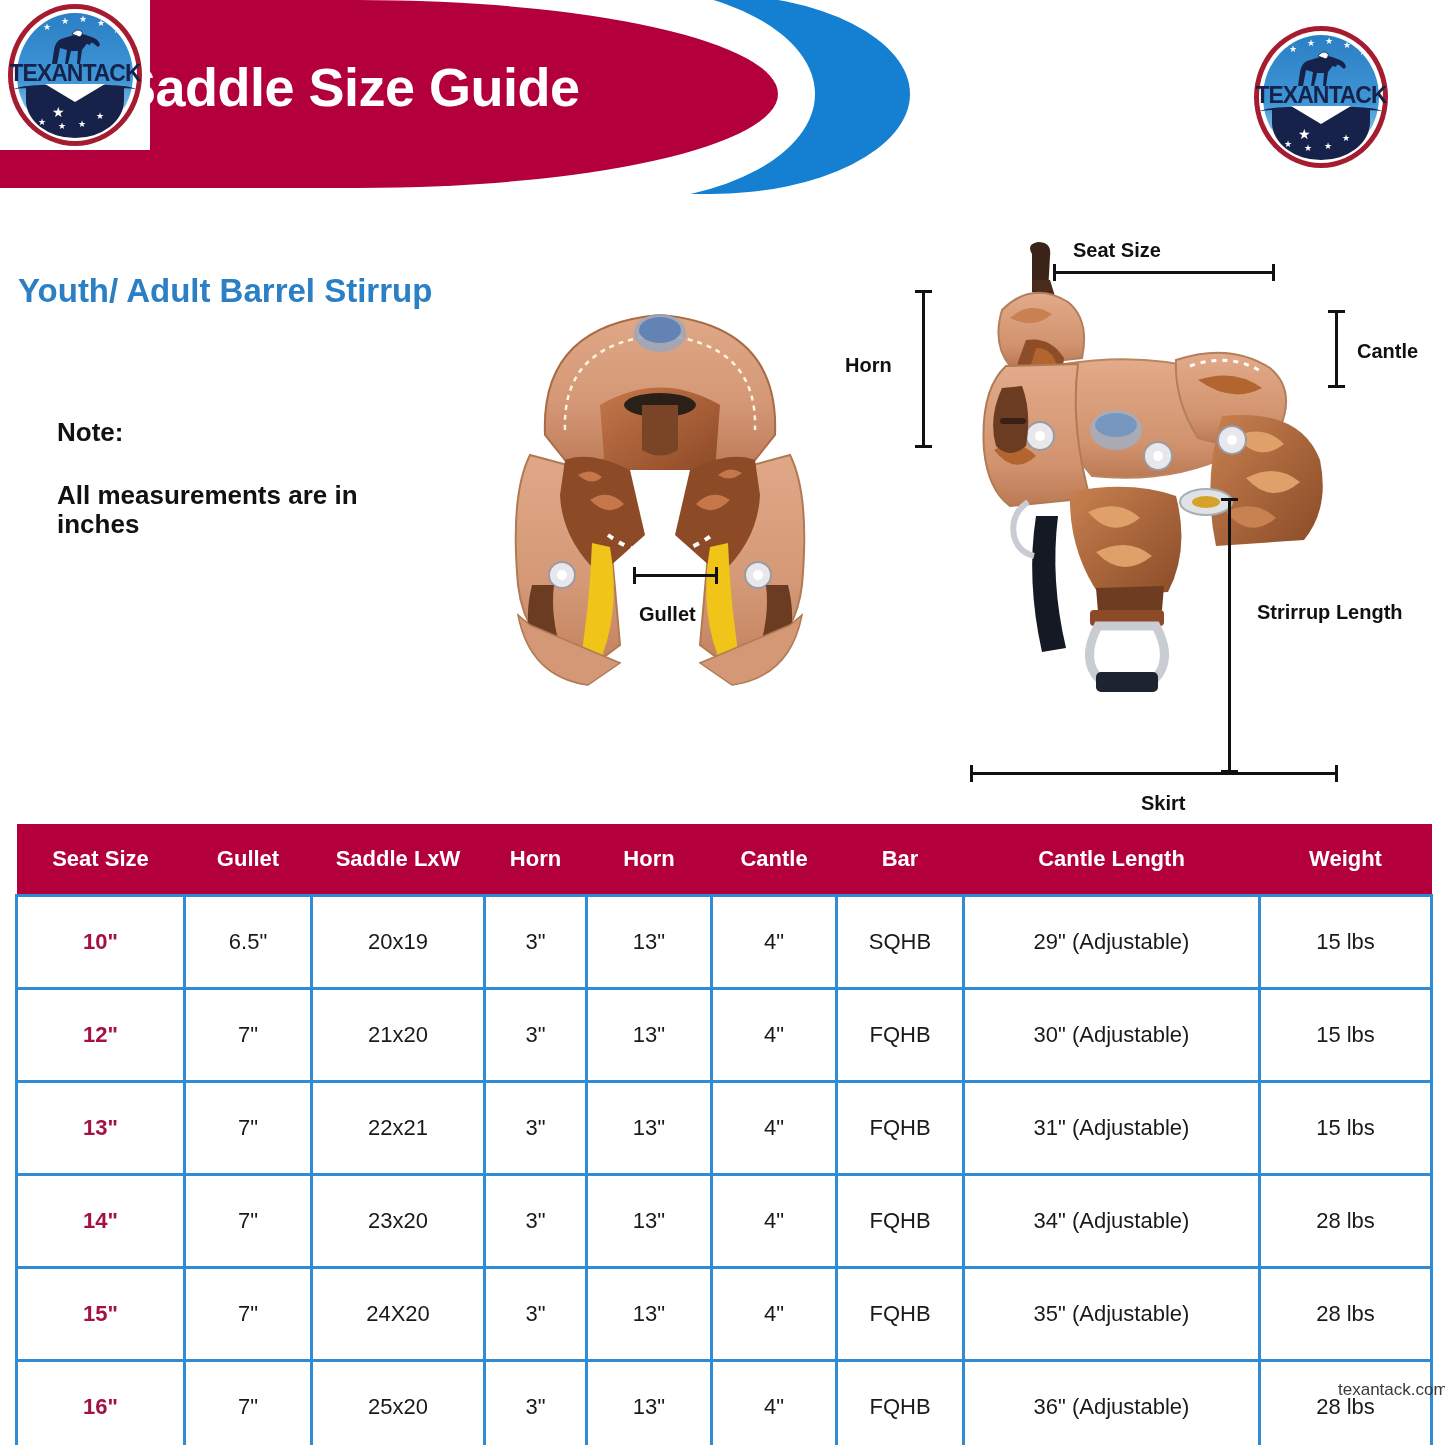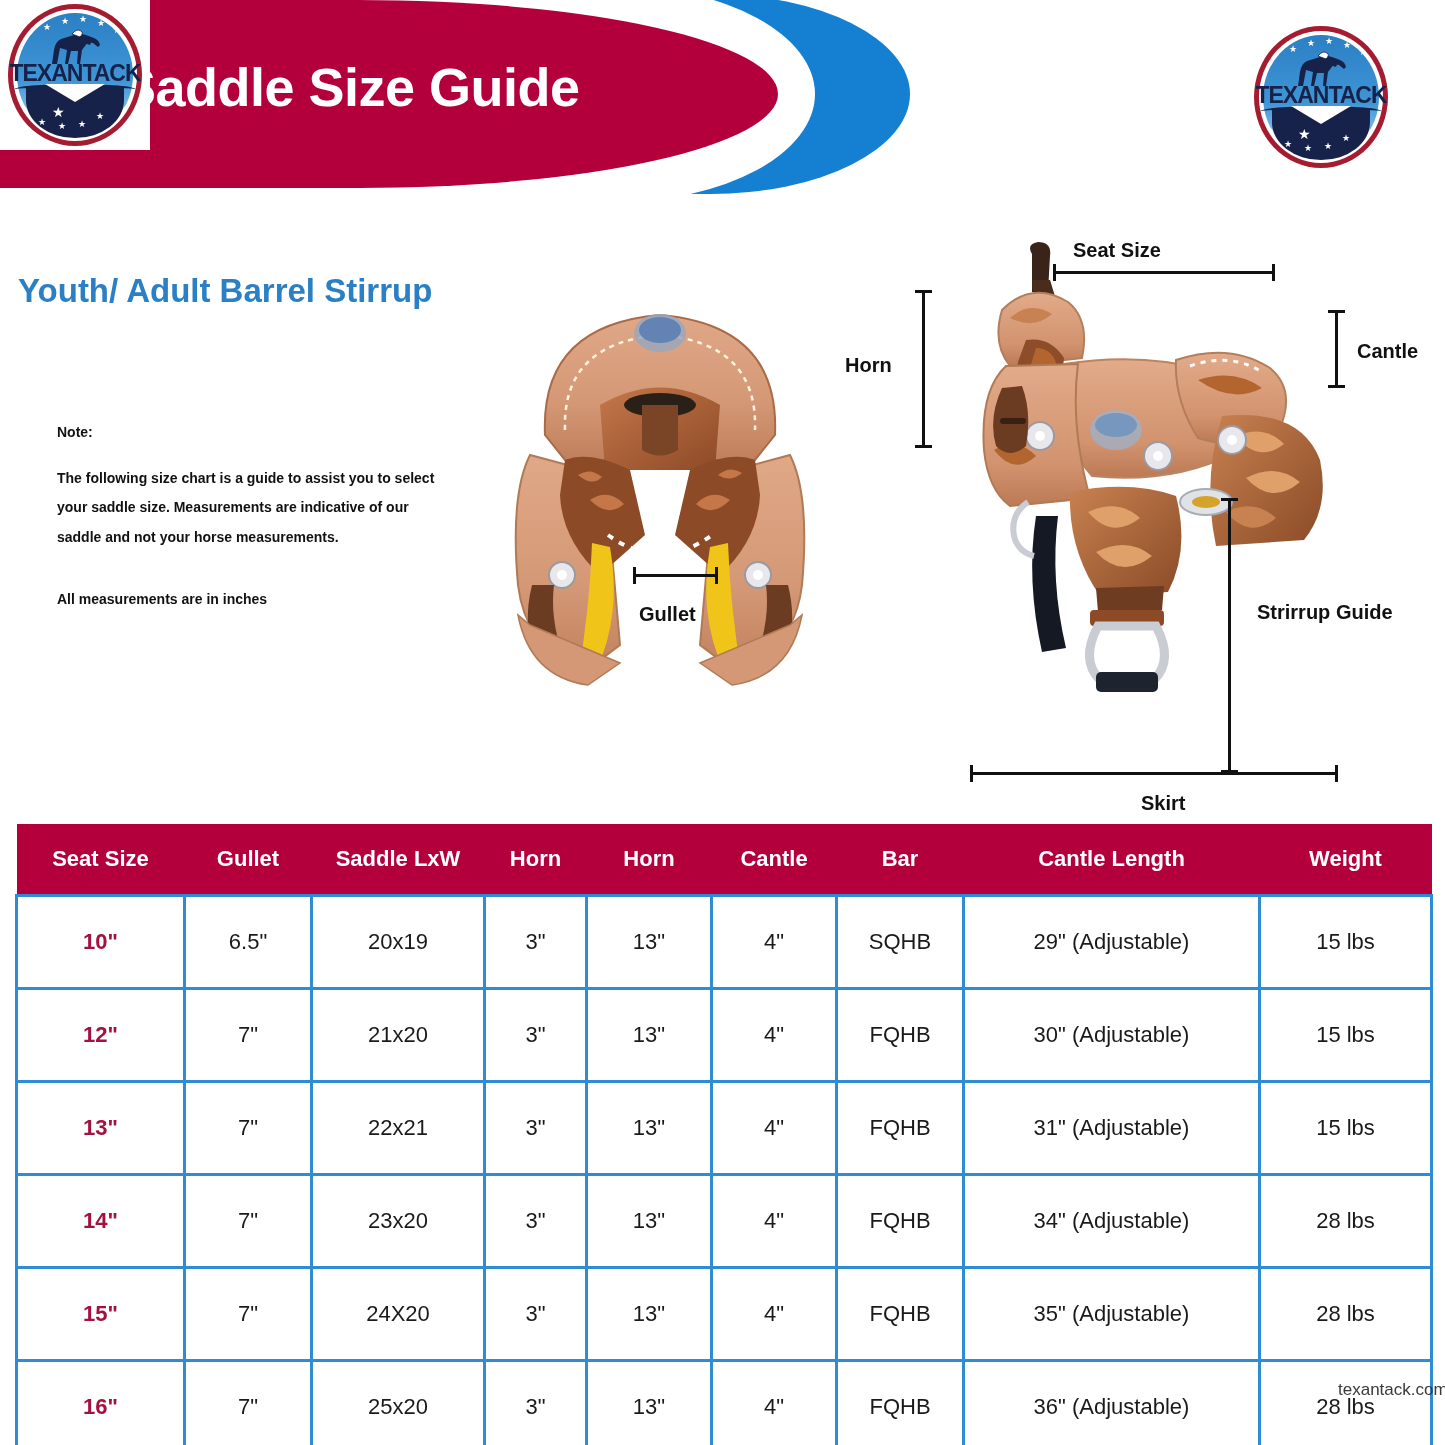--- a/index.html
+++ b/index.html
@@ -94,21 +94,21 @@
   }
 
   
   .sub-title{
     position:absolute;left:18px;top:272px;
     font-size:33px;font-weight:bold;color:#2b7fc4;
     white-space:nowrap;
   }
   .note-block{
     position:absolute;left:57px;top:418px;width:390px;
-    font-size:14px;font-weight:bold;color:#111111;
+    font-size:26px;font-weight:bold;color:#111111;
     line-height:29.5px;
   }
   .note-head{margin:0 0 16px 0;}
   .note-body{margin:0;}
   .note-foot{margin:33px 0 0 0;}
 
   
   .saddle-front{position:absolute;left:470px;top:285px;width:380px;height:410px;}
   .saddle-side{position:absolute;left:940px;top:240px;width:420px;height:540px;}
 
@@ -216,21 +216,20 @@
       <span class="logo-star" style="left:70px;top:26px;">★</span>
     </div>
     <div class="logo-bottom-notch"></div>
   </div>
 </div>
 
 <div class="sub-title">Youth/ Adult Barrel Stirrup</div>
 
 <div class="note-block">
   <p class="note-head">Note:</p>
-  <p class="note-body">The following size chart is a guide to assist you to select your saddle size. Measurements are indicative of our saddle and not your horse measurements.</p>
   <p class="note-foot">All measurements are in inches</p>
 </div>
 
 <svg class="saddle-front" viewBox="0 0 380 410">
   <defs>
     <linearGradient id="lthA" x1="0" y1="0" x2="0" y2="1">
       <stop offset="0%" stop-color="#e0a887"></stop>
         <stop offset="60%" stop-color="#d49876"></stop>
         <stop offset="100%" stop-color="#c07f5c"></stop>
     </linearGradient>
@@ -356,21 +355,21 @@
 <div class="mlabel" style="left:845px;top:354px;">Horn</div>
 <div class="mline-v" style="left:922px;top:290px;height:158px;"></div>
 <div class="mcap-v" style="left:915px;top:290px;"></div>
 <div class="mcap-v" style="left:915px;top:445px;"></div>
 
 <div class="mlabel" style="left:1357px;top:340px;">Cantle</div>
 <div class="mline-v" style="left:1335px;top:310px;height:78px;"></div>
 <div class="mcap-v" style="left:1328px;top:310px;"></div>
 <div class="mcap-v" style="left:1328px;top:385px;"></div>
 
-<div class="mlabel" style="left:1257px;top:601px;">Strirrup Guide</div>
+<div class="mlabel" style="left:1257px;top:601px;">Strirrup Length</div>
 <div class="mline-v" style="left:1228px;top:498px;height:275px;"></div>
 <div class="mcap-v" style="left:1221px;top:498px;"></div>
 <div class="mcap-v" style="left:1221px;top:770px;"></div>
 
 <div class="mline-h" style="left:970px;top:772px;width:368px;"></div>
 <div class="mcap-h" style="left:970px;top:765px;"></div>
 <div class="mcap-h" style="left:1335px;top:765px;"></div>
 <div class="mlabel" style="left:1141px;top:792px;">Skirt</div>
 
 <div class="table-wrap">

